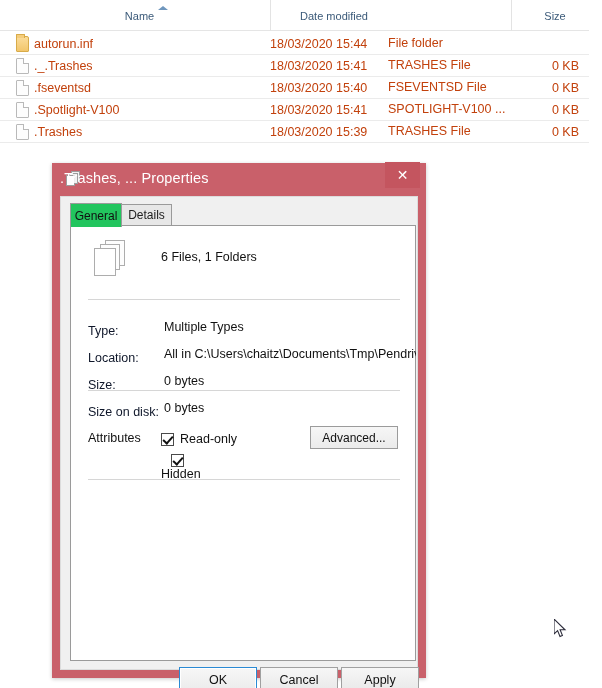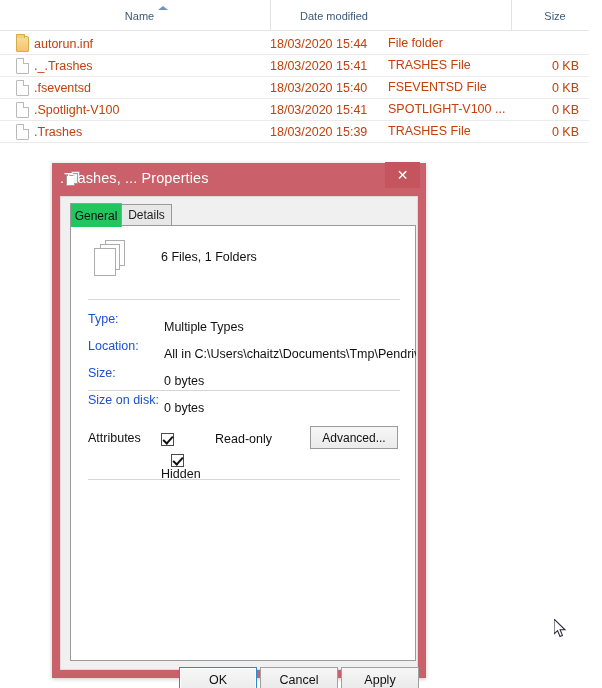--- a/index.html
+++ b/index.html
@@ -221,22 +221,22 @@
   .hr {
     position: absolute;
     left: 17px; width: 312px;
     height: 1px; background: #d6d6d6;
   }
   #hr1 { top: 73px; }
   #hr2 { top: 164px; }
 
   .prow { position: absolute; left: 17px; width: 320px; height: 22px; }
   .prow .lbl {
-    position: absolute; left: 0; top: 0;
-    font-size: 12.5px; color: #1d4ed8;
+    position: absolute; left: 0; top: 12px;
+    font-size: 12.5px; color: #0f172a;
   }
   .prow .val {
     position: absolute; left: 76px; top: 0;
     font-size: 12.5px; color: #111111;
     width: 252px;
     white-space: nowrap; overflow: hidden; margin-top: 8px;
   }
   #row-type { top: 86px; }
   #row-loc  { top: 113px; }
   #row-size { top: 140px; }
@@ -247,21 +247,21 @@
     position: absolute;
     left: 17px; top: 205px;
     font-size: 12.5px; color: #111111;
   }
   .cbrow {
     position: absolute;
     left: 90px;
     height: 18px;
     display: flex; align-items: center;
   }
-  #cb-readonly { top: 204px; gap: 35px; }
+  #cb-readonly { top: 204px; }
   #cb-hidden   { top: 228px; flex-direction: column; }
   .checkbox {
     position: relative;
     width: 13px; height: 13px;
     background: #ffffff;
     border: 1px solid #4a4a4a;
     margin-right: 6px;
     flex: none;
   }
   .checkbox.checked::after {

